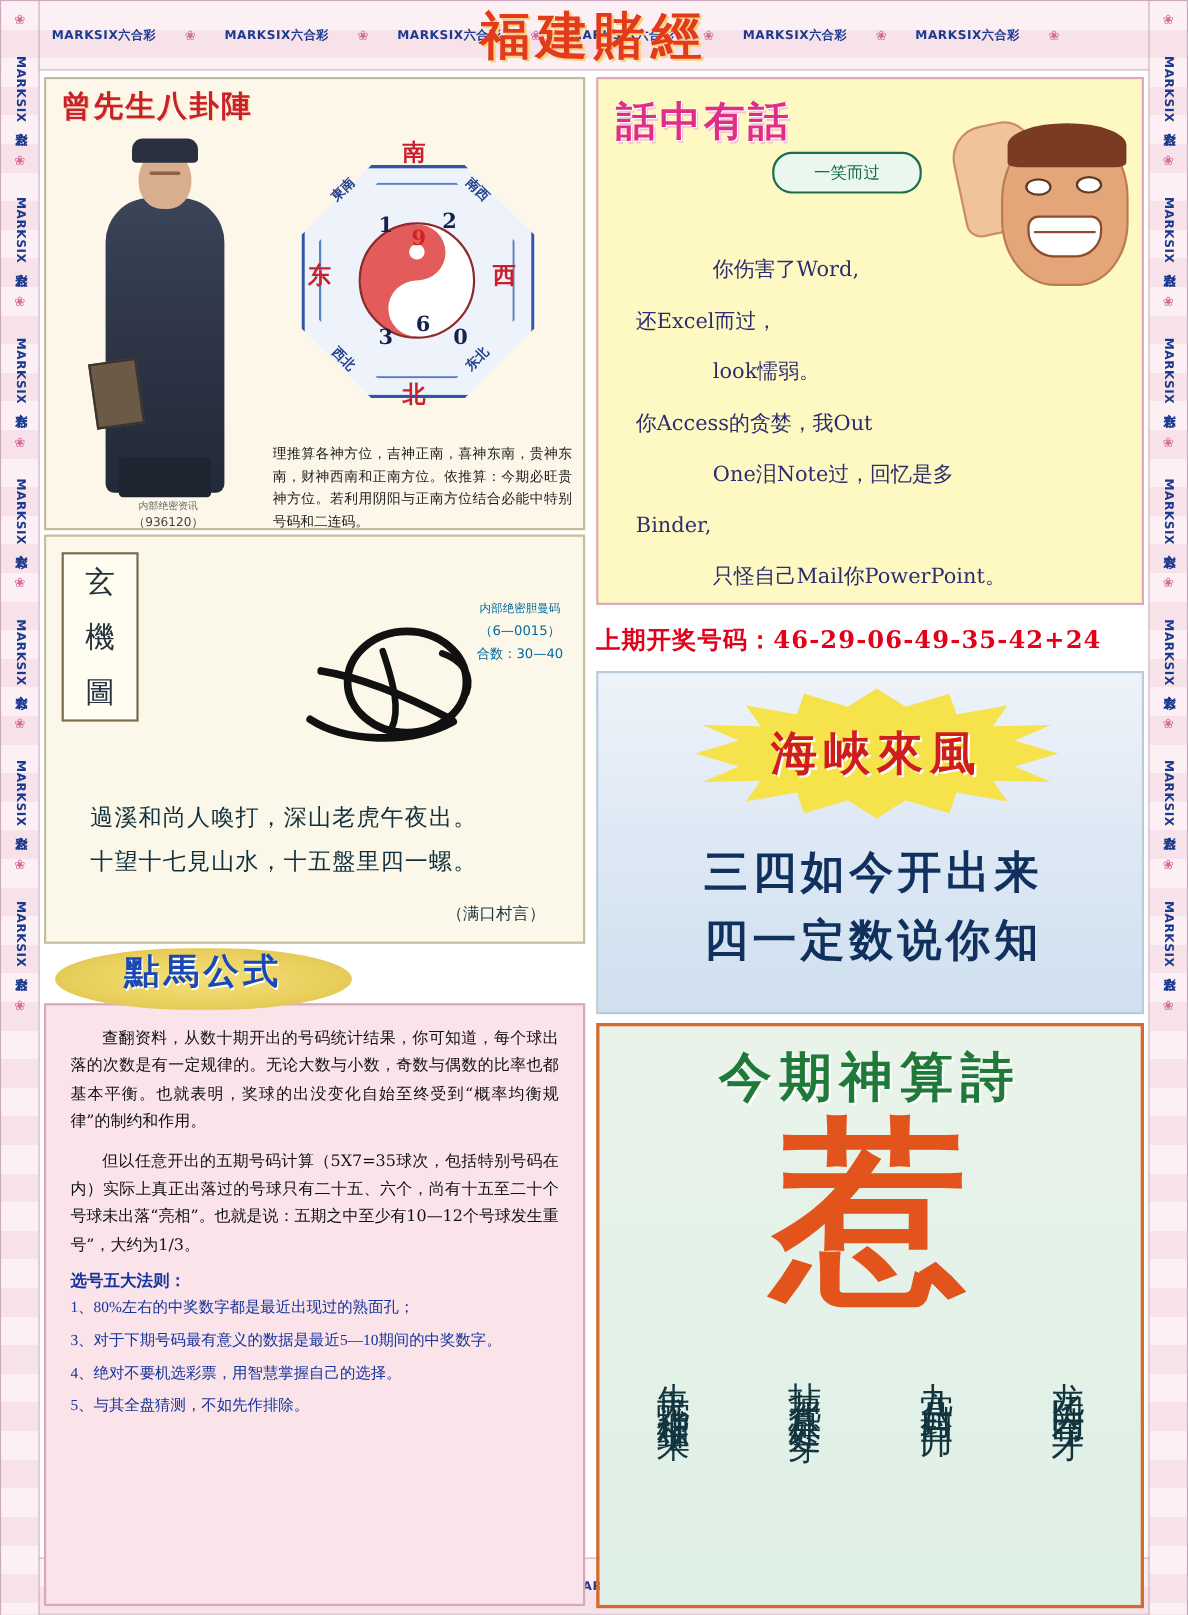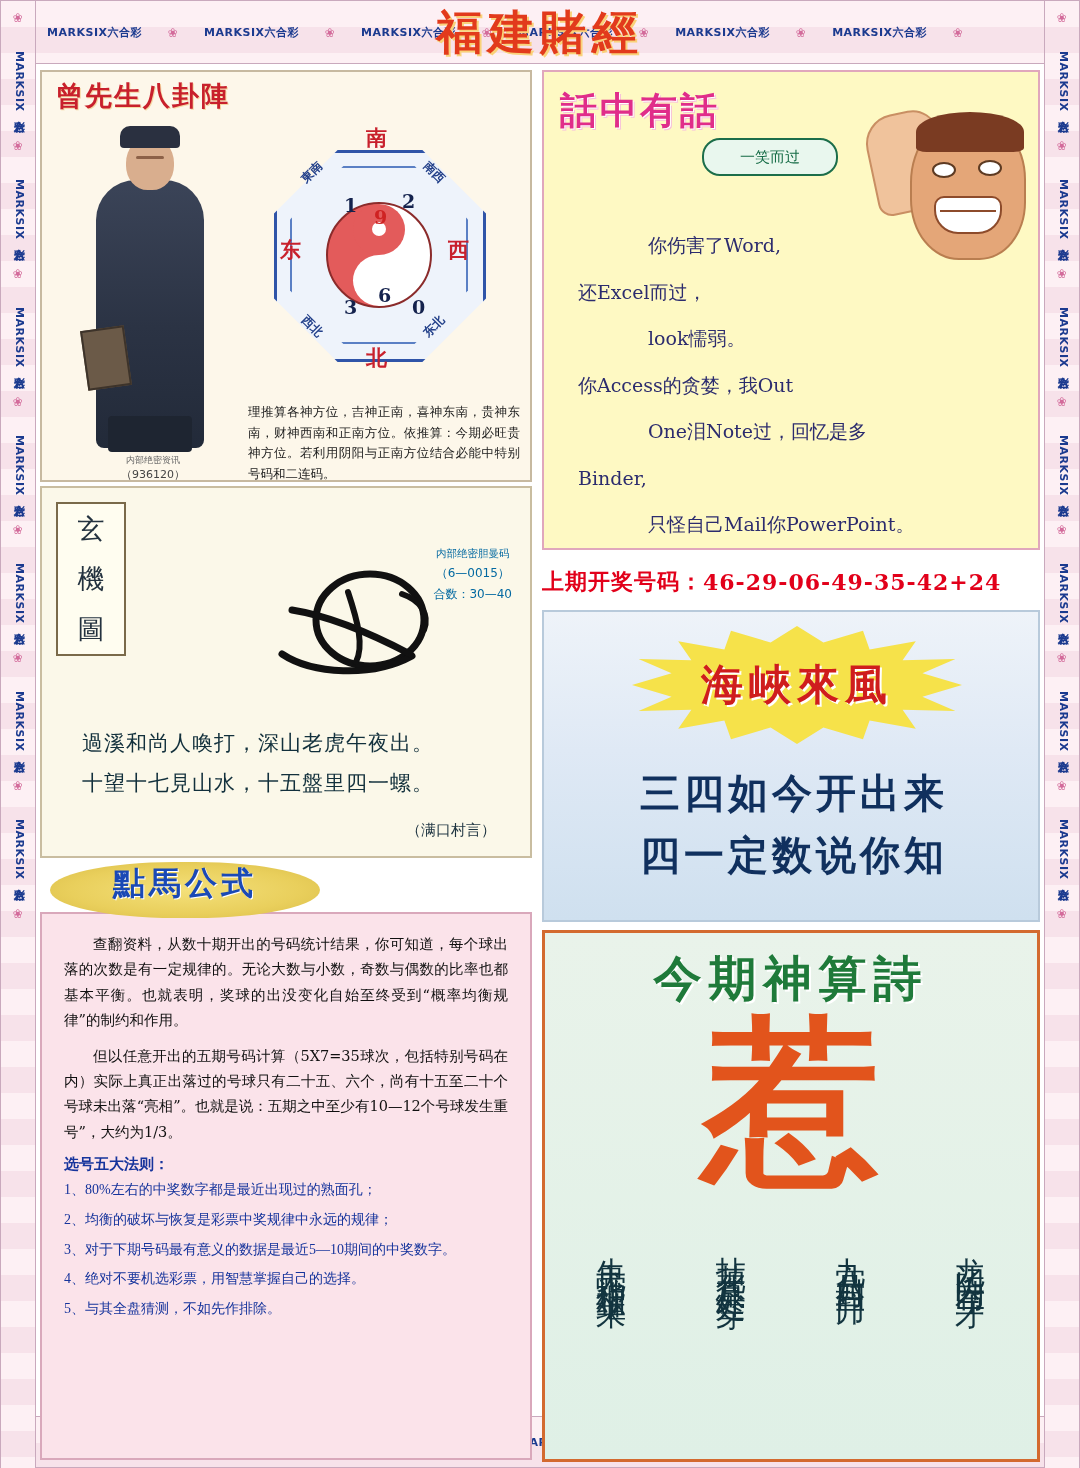--- a/index.html
+++ b/index.html
@@ -499,21 +499,20 @@
       <div id="xuanji-sign">（满口村言）</div>
     </div>
 
     <div class="panel" id="dianma-panel">
       <div id="dianma-body">
         <p>查翻资料，从数十期开出的号码统计结果，你可知道，每个球出落的次数是有一定规律的。无论大数与小数，奇数与偶数的比率也都基本平衡。也就表明，奖球的出没变化自始至终受到“概率均衡规律”的制约和作用。</p>
         <p>但以任意开出的五期号码计算（5X7=35球次，包括特别号码在内）实际上真正出落过的号球只有二十五、六个，尚有十五至二十个号球未出落“亮相”。也就是说：五期之中至少有10—12个号球发生重号”，大约为1/3。</p>
         <div id="dianma-rules-title">选号五大法则：</div>
         <ol>
           <li>1、80%左右的中奖数字都是最近出现过的熟面孔；</li>
-          <li>2、均衡的破坏与恢复是彩票中奖规律中永远的规律；</li>
           <li>3、对于下期号码最有意义的数据是最近5—10期间的中奖数字。</li>
           <li>4、绝对不要机选彩票，用智慧掌握自己的选择。</li>
           <li>5、与其全盘猜测，不如先作排除。</li>
         </ol>
       </div>
       <div id="dianma-badge">
         <span>點馬公式</span>
       </div>
     </div>
 

